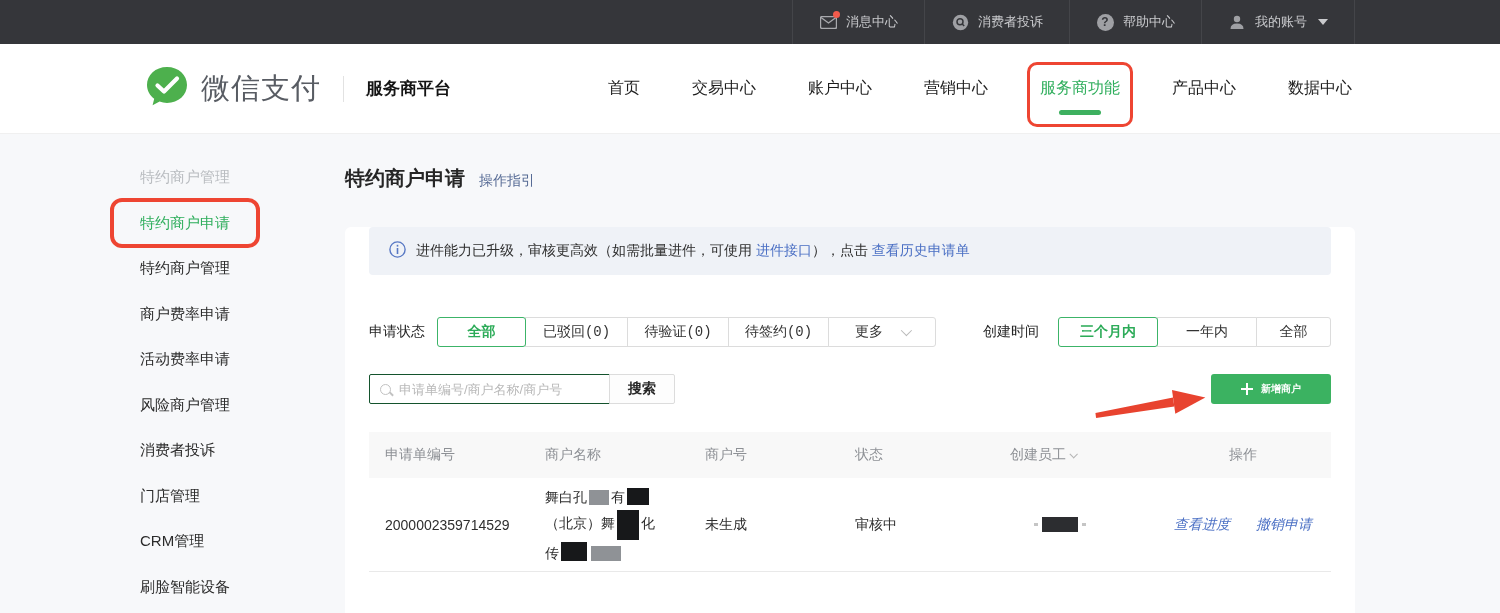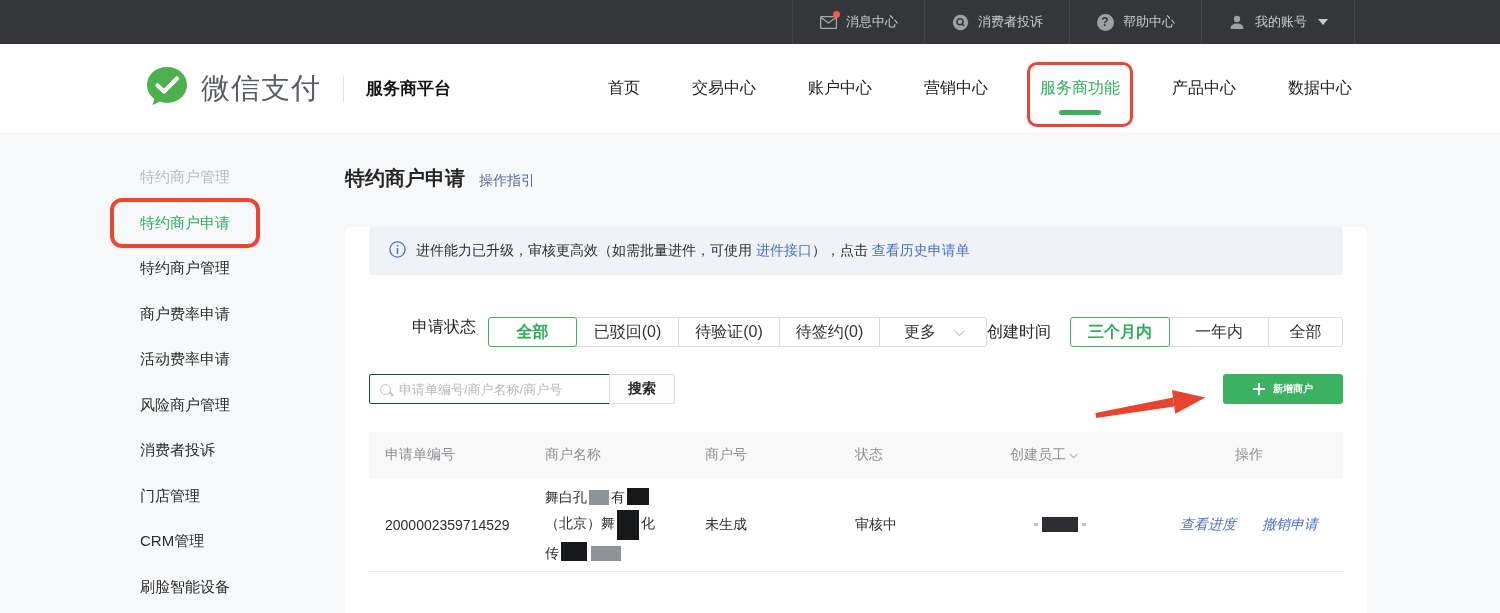--- a/index.html
+++ b/index.html
@@ -39,24 +39,24 @@
   .main { flex:1; position:relative; }
   .title-row { margin-top:31px; display:flex; align-items:baseline; height:28px; }
   .page-title { font-size:20px; font-weight:bold; color:#262626; }
   .guide-link { font-size:14px; color:#576b95; margin-left:14px; cursor:pointer; }
 
   .card { margin-top:17px; margin-right:145px; background:#fff; border-radius:6px 6px 0 0; min-height:403px; padding:0 24px; }
 
   .banner { margin-top:34px; height:48px; background:#eff2f7; border-radius:4px; display:flex; align-items:center; padding:0 20px; gap:10px; font-size:14px; color:#2e2e2e; }
   .banner a { color:#4a6fc4; text-decoration:none; cursor:pointer; }
 
-  .filter-row { margin-top:42px; display:flex; height:30px; font-size:16px;margin-left:43px; }
+  .filter-row { margin-top:42px; display:flex; align-items:center; height:30px; font-size:14px; }
   .f-label { color:#262626; margin-right:12px; white-space:nowrap; }
   .seg-group { display:flex; }
-  .seg { height:30px; border:1px solid #dcdcdc; background:#fff; display:flex; align-items:center; justify-content:center; color:#333; margin-left:-1px; cursor:pointer; position:relative; white-space:nowrap; }
+  .seg { height:30px; border:1px solid #dcdcdc; background:#fff; display:flex; align-items:center; justify-content:center; color:#333; margin-left:-1px; cursor:pointer; position:relative; white-space:nowrap;font-family:Liberation Mono, monospace; }
   .seg:first-child { margin-left:0; border-radius:3px 0 0 3px; }
   .seg:last-child { border-radius:0 3px 3px 0; }
   .seg.active { border-color:#3cb468; color:#2cab58; font-weight:bold; z-index:1; border-radius:3px; }
   .seg-caret { width:8px; height:8px; border-right:1.5px solid #b9b9b9; border-bottom:1.5px solid #b9b9b9; transform:rotate(45deg) translateY(-2px); margin-left:18px; }
   .time-cluster { margin-left:auto; display:flex; align-items:center; }
   .time-cluster .f-label { margin-right:19px; }
 
   .search-row { margin-top:27px; display:flex; align-items:center; height:30px; }
   .search-box { width:241px; height:30px; border:1px solid #14532d; border-radius:2px 0 0 2px; display:flex; align-items:center; padding-left:10px; gap:8px; background:#fff; }
   .mag { width:11px; height:11px; border:1.5px solid #c2c2c2; border-radius:50%; position:relative; flex:none; }

